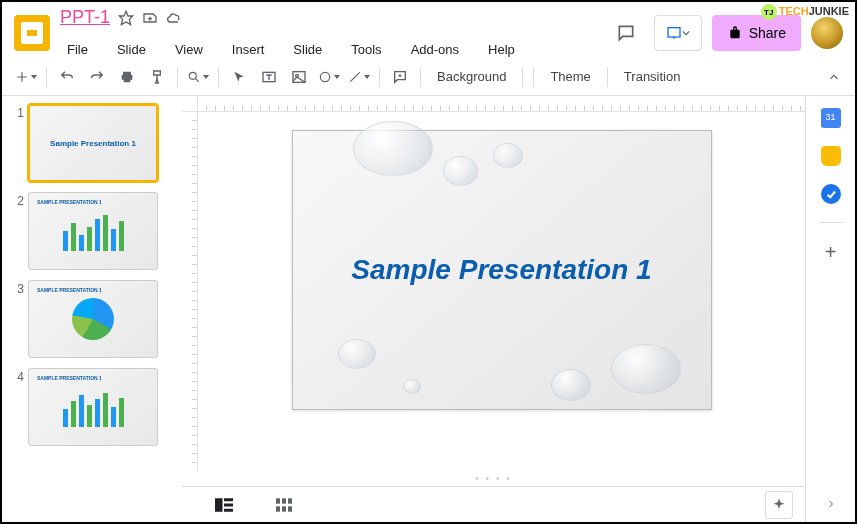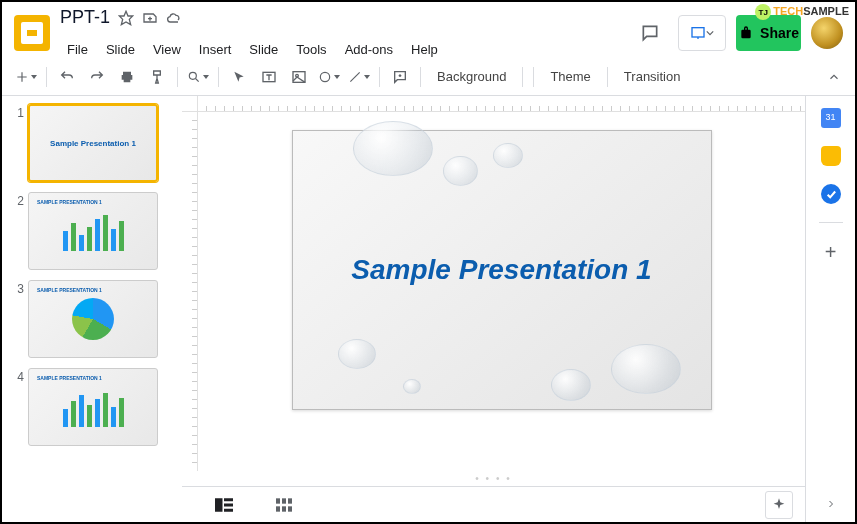--- a/index.html
+++ b/index.html
@@ -8,32 +8,32 @@
 .watermark { position: absolute; top: 2px; right: 6px; font-size: 11px; font-weight: bold; z-index: 100; color: #333; }
 .watermark .tj { display: inline-flex; align-items: center; justify-content: center; width: 16px; height: 16px; border-radius: 50%; background: #bef264; color: #000; font-size: 8px; margin-right: 2px; }
 .watermark .tech { color: #f5a623; }
 
 .header { display: flex; align-items: center; padding: 6px 12px 0 12px; height: 56px; }
 .logo { width: 36px; height: 36px; background: #f4b400; border-radius: 4px; margin-right: 10px; position: relative; display: flex; align-items: center; justify-content: center; }
 .logo::before { content: ""; width: 22px; height: 22px; background: #fff; border-radius: 2px; }
 .logo::after { content: ""; position: absolute; width: 10px; height: 6px; background: #f4b400; left: 13px; top: 15px; }
 .title-area { flex: 1; }
 .title-row { display: flex; align-items: center; gap: 8px; }
-.doc-title { font-size: 18px; color: #0f172a; }
+.doc-title { font-size: 18px; color: #ec4899; text-decoration: underline; }
 .title-icon { color: #5f6368; cursor: pointer; }
 .title-icon svg { width: 16px; height: 16px; }
-.menu-row { display: flex; gap: 4px; margin-top: 12px; align-items: flex-end; }
+.menu-row { display: flex; gap: 15px; margin-top: 12px; align-items: flex-end; }
 .menu-item { font-size: 13px; color: #202124; padding: 2px 7px; cursor: pointer; border-radius: 3px; }
 
 .header-right { display: flex; align-items: center; gap: 10px; }
 .hdr-btn { width: 36px; height: 36px; display: flex; align-items: center; justify-content: center; cursor: pointer; border-radius: 4px; color: #5f6368; }
 .present-box { border: 1px solid #dadce0; border-radius: 4px; display: flex; align-items: center; height: 36px; }
 .present-btn { display: flex; align-items: center; gap: 6px; padding: 0 12px 0 14px; font-size: 14px; color: #202124; cursor: pointer; height: 100%; }
 .present-drop { width: 24px; display: flex; align-items: center; justify-content: center; cursor: pointer; height: 100%; border-left: 0px solid #dadce0; }
-.share-btn { background: #22c55e; border-radius: 4px; height: 36px; display: flex; align-items: center; padding: 0 2px; gap: 6px; font-size: 14px; font-weight: 700; cursor: pointer; }
+.share-btn { background: #f0abfc; border-radius: 4px; height: 36px; display: flex; align-items: center; padding: 0 15px; gap: 6px; font-size: 14px; font-weight: 400; cursor: pointer; }
 .avatar { width: 32px; height: 32px; border-radius: 50%; background: radial-gradient(circle at 40% 35%, #f4d46b, #c09020 60%, #7a5a10); cursor: pointer; }
 
 .toolbar { display: flex; align-items: center; padding: 4px 10px; border-bottom: 1px solid #dadce0; height: 38px; gap: 2px; }
 .tb-btn { min-width: 28px; height: 28px; display: flex; align-items: center; justify-content: center; cursor: pointer; border-radius: 3px; color: #5f6368; position: relative; }
 .tb-sep { width: 1px; height: 20px; background: #dadce0; margin: 0 4px; }
 .tb-text-btn { padding: 0 10px; font-size: 13px; color: #444; height: 28px; display: flex; align-items: center; cursor: pointer; border-radius: 3px; gap: 4px; }
 .tb-drop::after { content: ""; border-left: 3px solid transparent; border-right: 3px solid transparent; border-top: 4px solid #5f6368; margin-left: 2px; }
 .toolbar-spacer { flex: 1; }
 .collapse-btn { cursor: pointer; color: #5f6368; padding: 4px; }
 
@@ -79,21 +79,21 @@
 .sb-sep { width: 24px; height: 1px; background: #dadce0; }
 .sb-plus { color: #5f6368; font-size: 20px; cursor: pointer; }
 .sb-collapse { margin-top: auto; margin-bottom: 12px; color: #5f6368; cursor: pointer; }
 
 svg { display: block; }
 </style>
 </head>
 <body>
 
 <div class="watermark">
-  <span class="tj">TJ</span><span class="tech">TECH</span><span>SAMPLE</span>
+  <span class="tj">TJ</span><span class="tech">TECH</span><span>JUNKIE</span>
 </div>
 
 <div class="header">
   <div class="logo"></div>
   <div class="title-area">
     <div class="title-row">
       <span class="doc-title">PPT-1</span>
       <span class="title-icon">
         <svg viewBox="0 0 24 24" fill="none" stroke="currentColor" stroke-width="2">
             <polygon points="12,2 15,9 22,9 17,14 19,22 12,18 5,22 7,14 2,9 9,9"></polygon>

